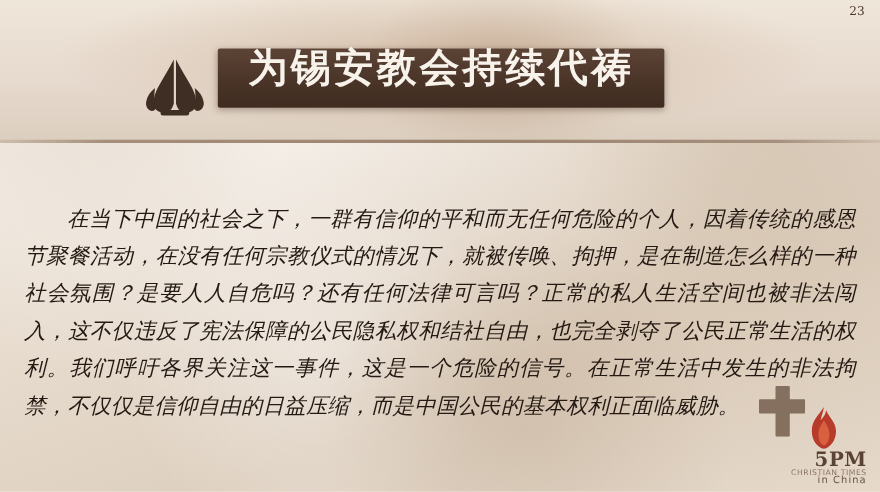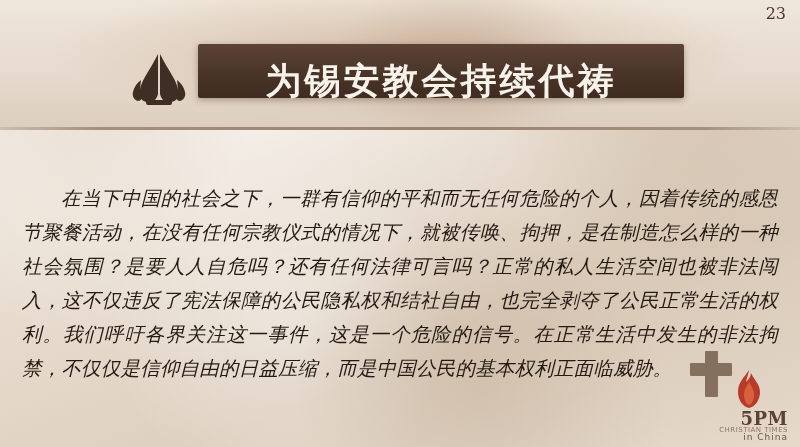--- a/index.html
+++ b/index.html
@@ -93,21 +93,21 @@
   }
   .kicker .tri.left { margin-right: 10px; }
   .kicker .tri.right { margin-left: 4px; }
   .kicker .kicker-text { vertical-align: middle; }
 
   .page-number {
     position: absolute;
     top: 4px;
     right: 14px;
     font-family: "DejaVu Serif", "Liberation Serif", serif;
-    font-size: 16px;
+    font-size: 11px;
     color: #4a382b;
   }
 
   .title-row {
     position: absolute;
     top: 44px;
     left: 0;
     width: 800px;
     height: 60px;
   }
@@ -118,27 +118,27 @@
     top: 6px;
     width: 62px;
     height: 56px;
     color: #3f2e23;
   }
 
   .title-plate {
     position: absolute;
     left: 198px;
     top: 0px;
-    width: 486px;
+    width: 406px;
     height: 54px;
     background: linear-gradient(180deg, #5c4336 0%, #4a3428 55%, #3f2b20 100%);
     border-radius: 2px;
     box-shadow: 0 2px 6px rgba(60,40,28,0.35);
     display: flex;
-    align-items: flex-end;
+    align-items: flex-start;
     justify-content: center;
   }
   .title-plate .title-text {
     font-family: "DejaVu Serif", "Liberation Serif", serif;
     font-weight: bold;
     font-size: 36px;
     letter-spacing: 3px;
     color: #f7f2ea;
     line-height: 1;
     white-space: nowrap;

